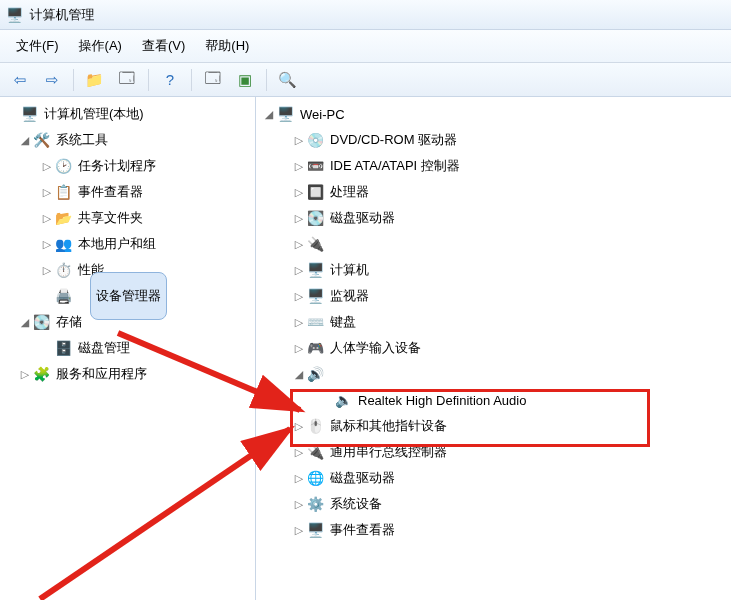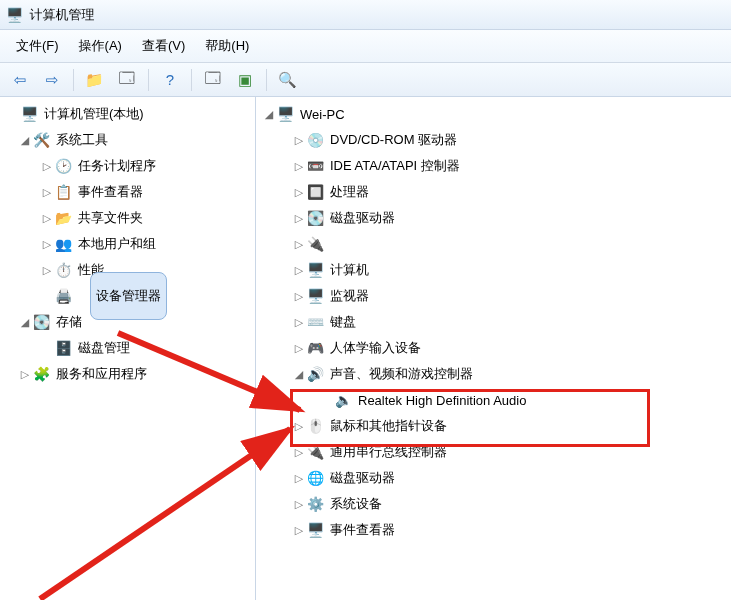--- a/index.html
+++ b/index.html
@@ -291,21 +291,20 @@
               <div class="row" style="padding-left:36px">
             <span class="tw">▷</span>
             <span class="ic">🎮</span>
             <span class="lbl">人体学输入设备</span>
           </div>
             </li>
           <li>
             <div class="row" style="padding-left:36px">
               <span class="tw">◢</span>
               <span class="ic">🔊</span>
-              <span class="lbl">声音、视频和游戏控制器</span>
             </div>
             <ul class="tree">
               <li>
                   <div class="row" style="padding-left:64px">
                 <span class="tw"></span>
                 <span class="ic">🔈</span>
                 <span class="lbl">Realtek High Definition Audio</span>
               </div>
                 </li>
             </ul>

